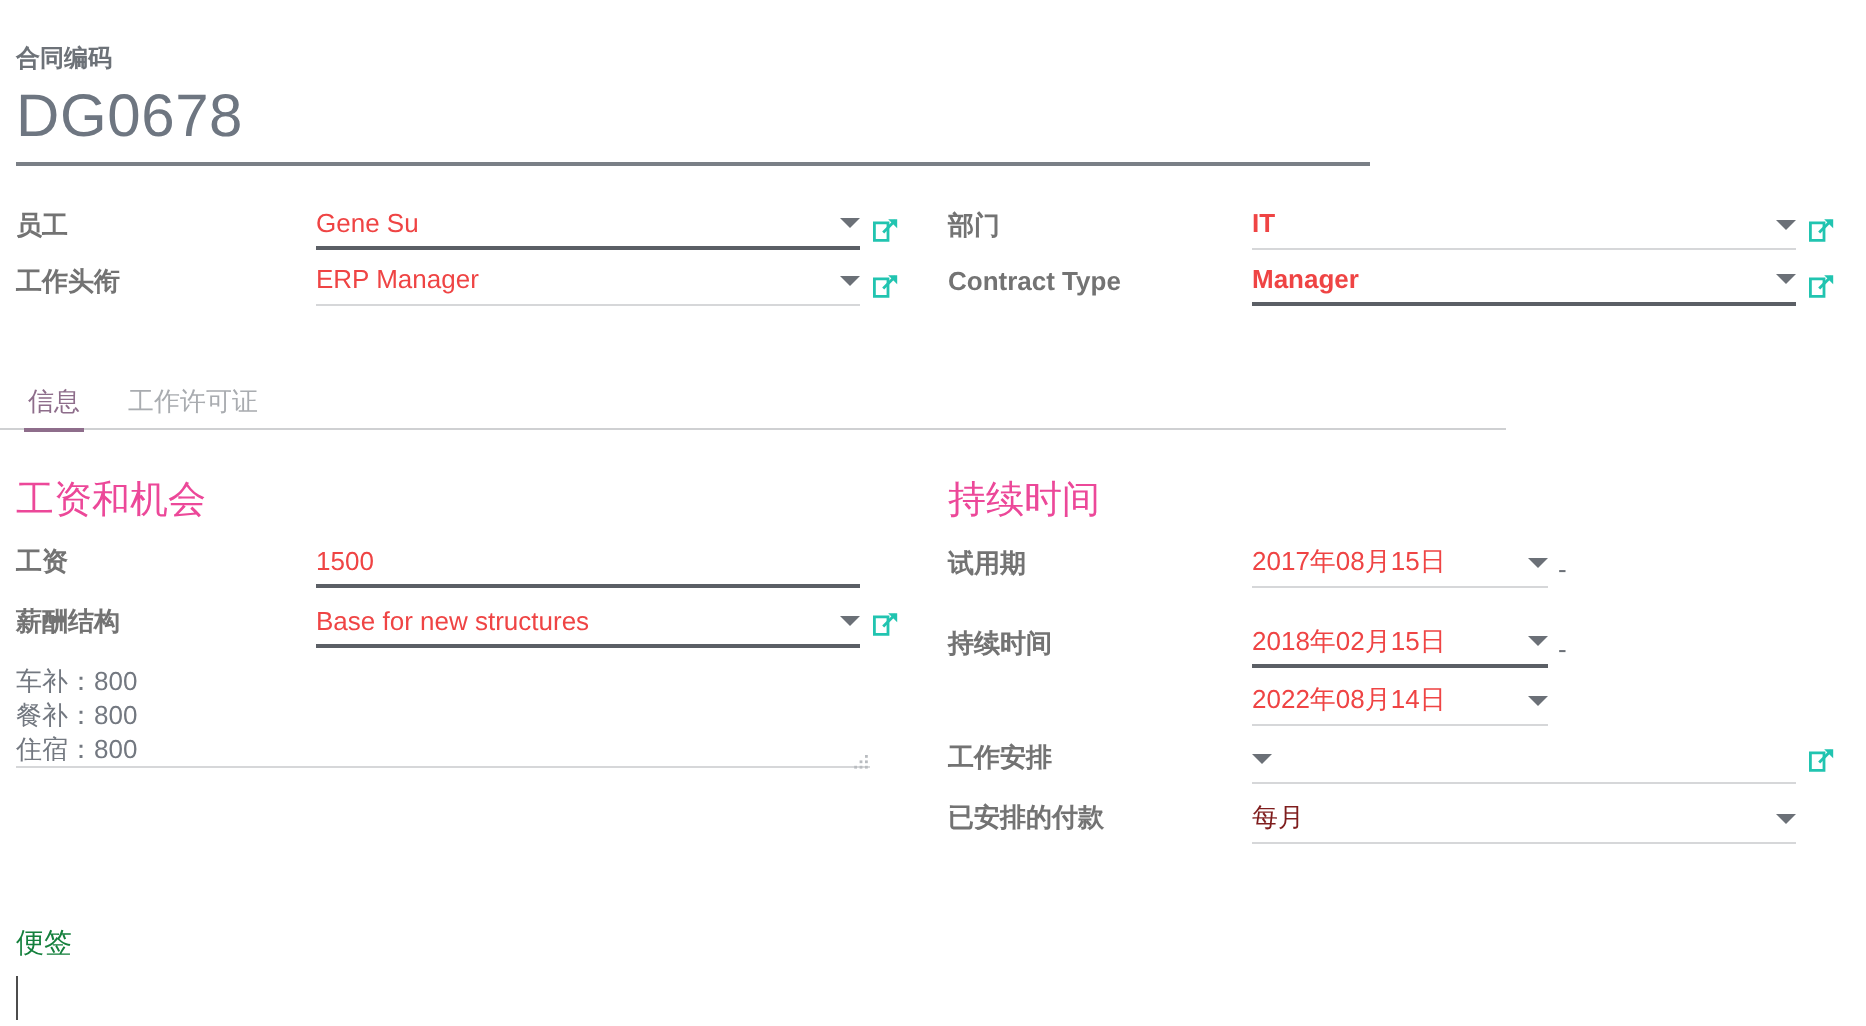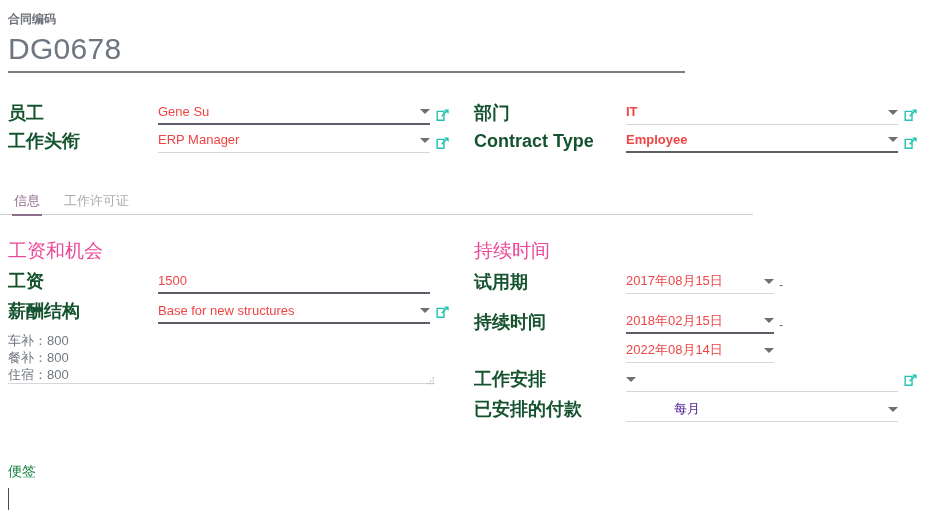--- a/index.html
+++ b/index.html
@@ -11,35 +11,35 @@
     width: 933px;
     height: 513px;
     font-family: "Liberation Sans", sans-serif;
     color: #4c4c4c;
     overflow: hidden;
     position: relative;
   }
 
   
   .lbl {
-    font-size: 18px;
+    font-size: 13px;
     font-weight: bold;
-    color: #14532d;
+    color: #737373;
     line-height: 16px;
     white-space: nowrap;
   }
   .val {
     font-size: 13px;
     color: #ef4444;
     line-height: 16px;
     white-space: nowrap;
     overflow: hidden;
     text-overflow: ellipsis;
   }
-  .val.muted { color: #4c1d95; margin-left: 48px; }
+  .val.muted { color: #7f1d1d; }
 
   .underline-light { border-bottom: 1px solid #d6d7d9; }
   .underline-dark  { border-bottom: 2px solid #5b5f65; }
 
   .caret {
     width: 0; height: 0;
     border-left: 5px solid transparent;
     border-right: 5px solid transparent;
     border-top: 5px solid #6b7077;
     flex: 0 0 auto;
@@ -53,21 +53,21 @@
   .ctrl {
     display: flex;
     align-items: center;
     gap: 6px;
     padding-bottom: 3px;
     box-sizing: border-box;
   }
   .ctrl .val { flex: 1 1 auto; }
 
   
-  #header { position: absolute; left: 8px; top: 12px; width: 917px; }
+  #header { position: absolute; left: 8px; top: 22px; width: 917px; }
   #contract-code-label {
     font-size: 12px;
     font-weight: bold;
     color: #6d7278;
     line-height: 15px;
   }
   #contract-code-value {
     font-size: 30px;
     color: #6e7681;
     line-height: 40px;
@@ -224,21 +224,21 @@
         <svg width="14" height="14" viewBox="0 0 14 14">
           <path d="M1.2 3.4 H8 V12.2 H1.2 Z" fill="none" stroke="#21c4b0" stroke-width="1.4"></path>
           <path d="M5.6 8.2 L11.6 2.2" stroke="#21c4b0" stroke-width="1.4" fill="none"></path>
           <path d="M8.1 1.6 H12.6 V6.1 Z" fill="#21c4b0"></path>
         </svg>
       </span>
     </div>
     <div class="top-cell top-right">
       <div class="lbl">Contract Type</div>
       <div class="ctrl underline-dark">
-        <span class="val">Employee</span>
+        <span class="val">Manager</span>
         <span class="caret"></span>
       </div>
       <span class="extlink">
         <svg width="14" height="14" viewBox="0 0 14 14">
           <path d="M1.2 3.4 H8 V12.2 H1.2 Z" fill="none" stroke="#21c4b0" stroke-width="1.4"></path>
           <path d="M5.6 8.2 L11.6 2.2" stroke="#21c4b0" stroke-width="1.4" fill="none"></path>
           <path d="M8.1 1.6 H12.6 V6.1 Z" fill="#21c4b0"></path>
         </svg>
       </span>
     </div>

